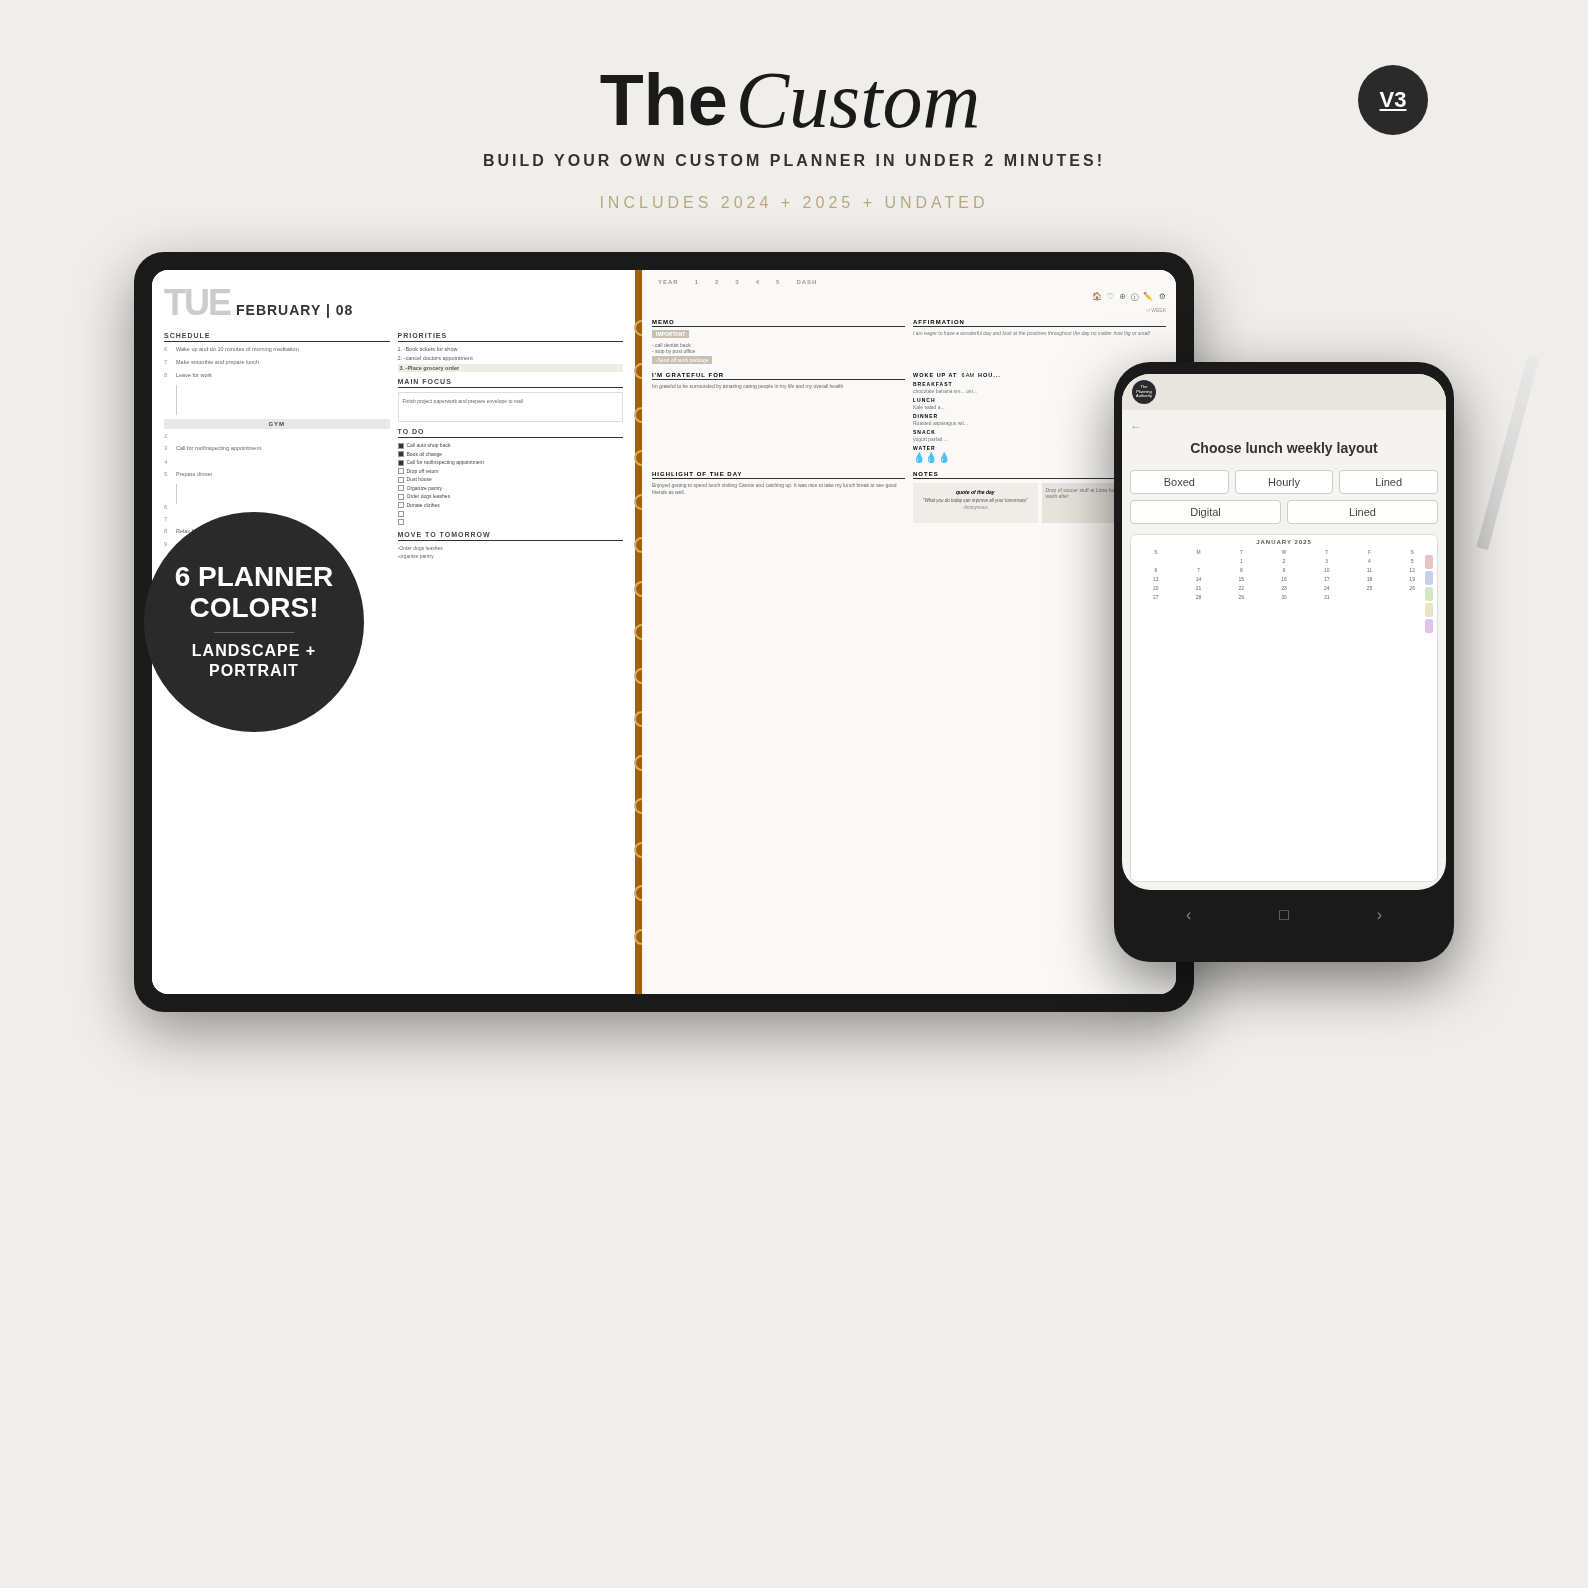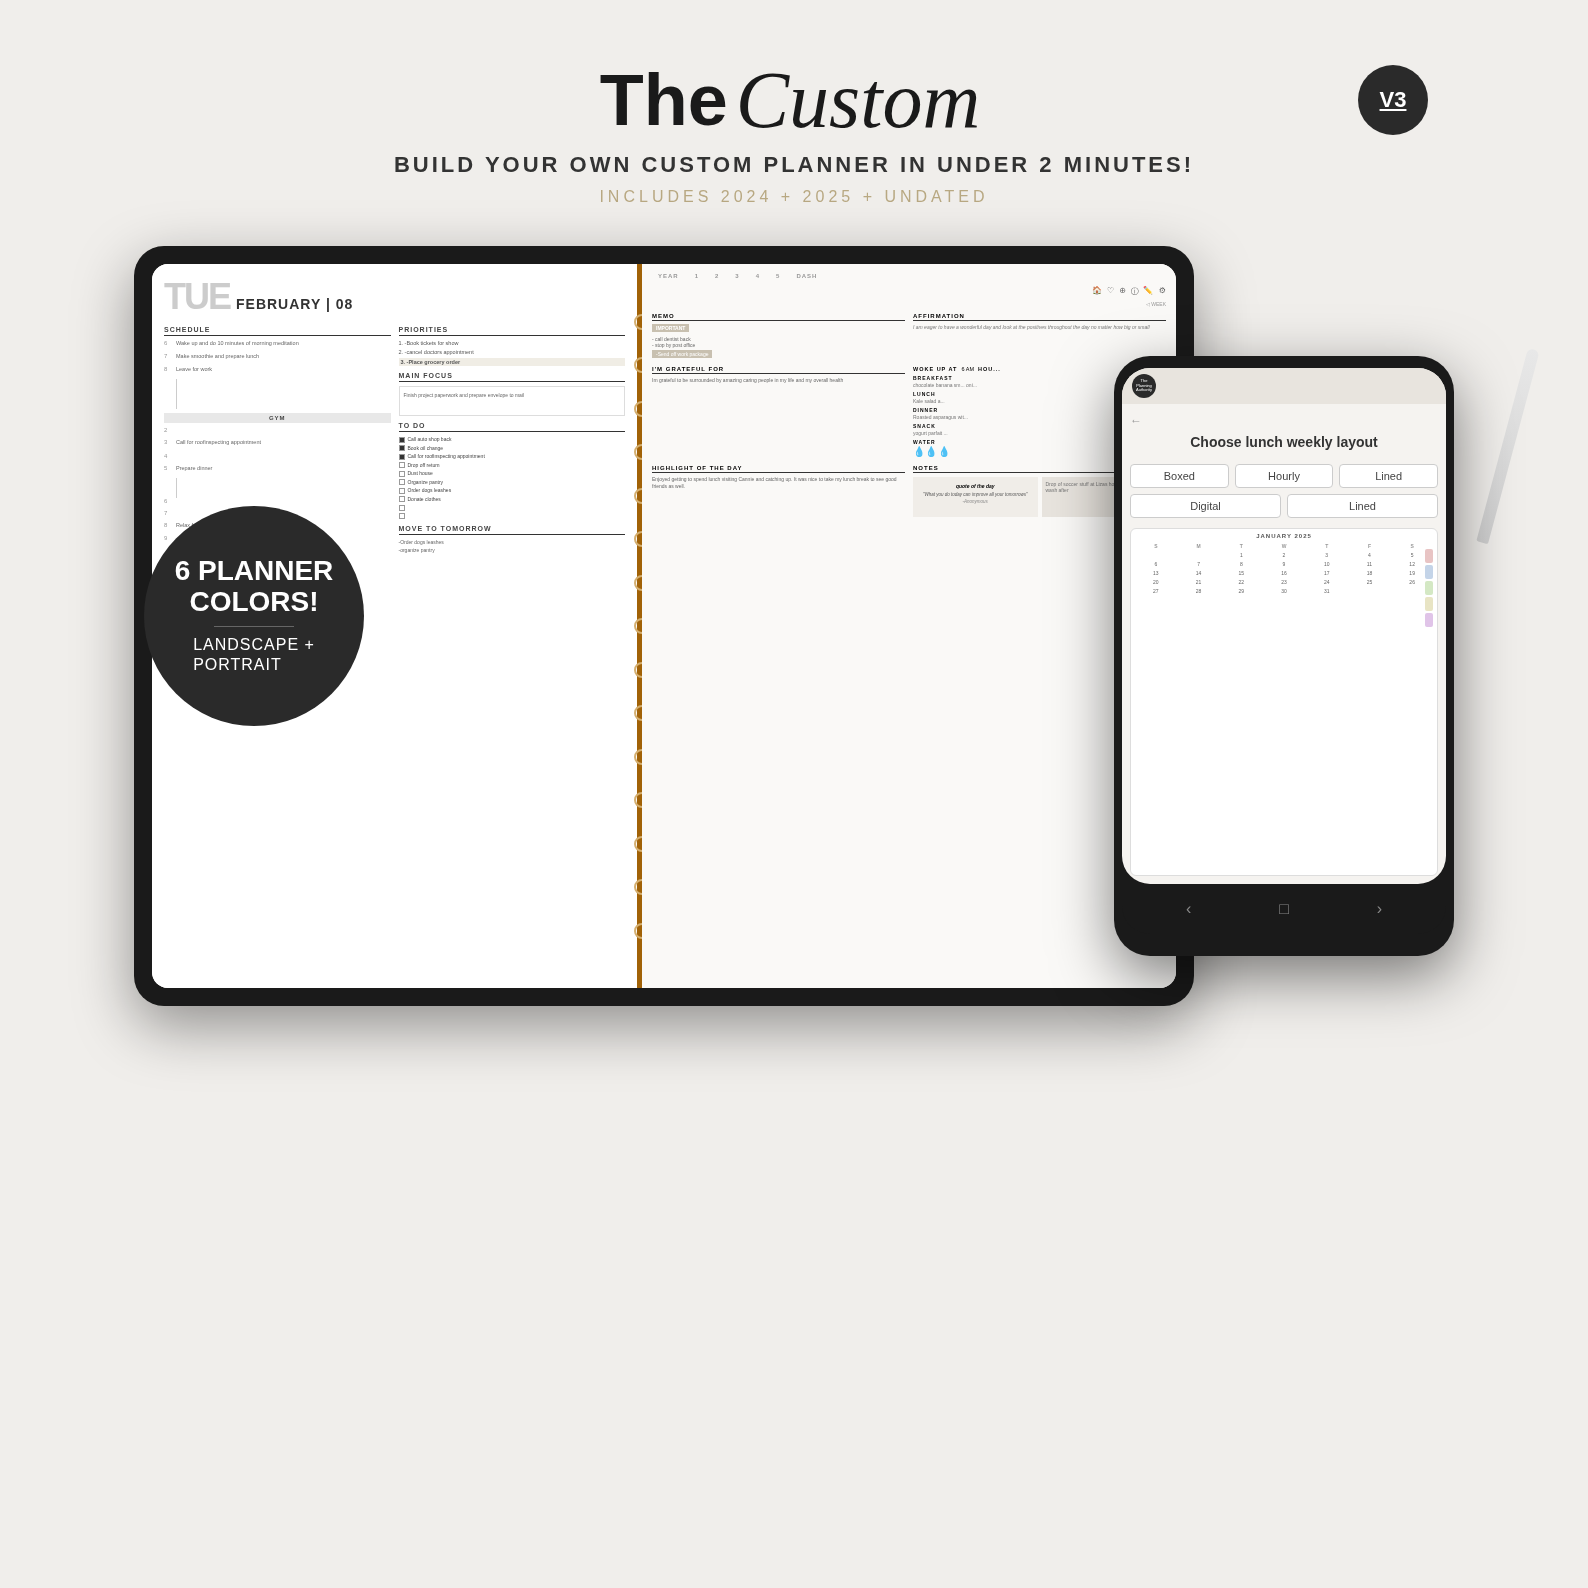--- a/index.html
+++ b/index.html
@@ -73,26 +73,26 @@
       align-items: center;
       justify-content: center;
       position: absolute;
       right: 160px;
       top: 50%;
       transform: translateY(-50%);
       text-decoration: underline;
     }
 
     .subtitle {
-      font-size: 22px;
+      font-size: 16px;
       font-weight: 700;
       letter-spacing: 3px;
       color: #333;
       text-align: center;
-      margin-bottom: 10px;
+      margin-bottom: 24px;
     }
 
     .includes-text {
       font-size: 16px;
       letter-spacing: 4px;
       color: #b8a882;
       text-align: center;
       margin-bottom: 20px;
     }
 
@@ -125,21 +125,21 @@
       background: #f5f3f0;
       border-radius: 16px;
       overflow: hidden;
       display: flex;
     }
 
     
     .planner-left {
       width: 490px;
       background: white;
-      border-right: 5px solid #a16207;
+      border-right: 7px solid #a16207;
       padding: 12px;
       position: relative;
       flex-shrink: 0;
     }
 
     .planner-date-header {
       display: flex;
       align-items: baseline;
       gap: 6px;
       margin-bottom: 8px;
@@ -417,21 +417,22 @@
 
     .overlay-circle-divider {
       width: 80px;
       height: 1px;
       background: #666;
       margin: 8px 0;
     }
 
     .overlay-circle-sub {
       font-size: 16px;
-      font-weight: 400;
+      font-weight: 700;
+      text-align: center;
       letter-spacing: 1px;
       line-height: 1.3;
     }
 
     
     .phone-device {
       position: absolute;
       right: 40px;
       top: 130px;
       width: 340px;

